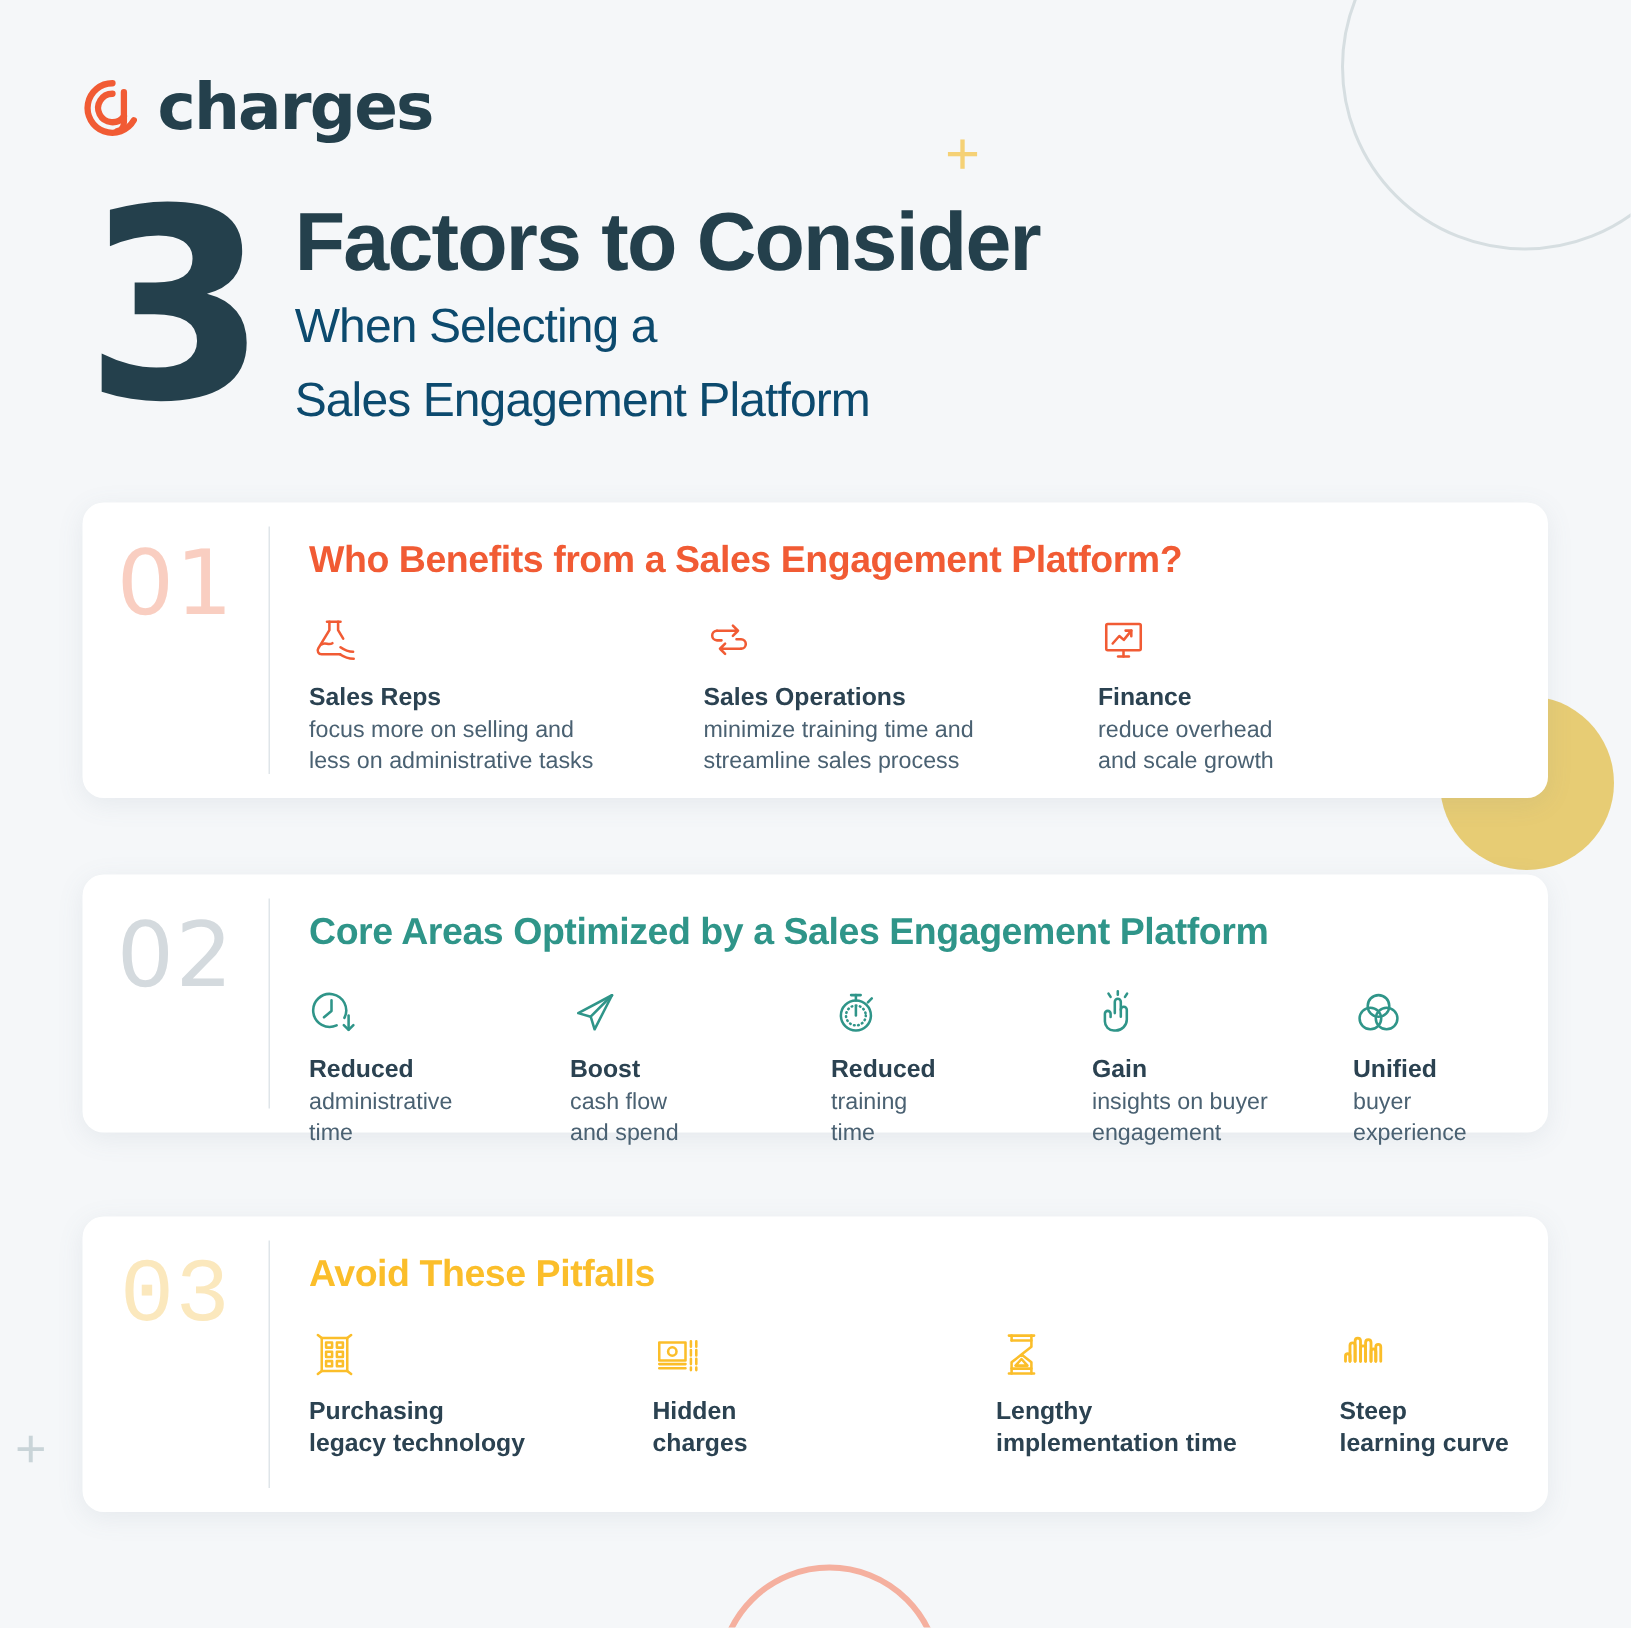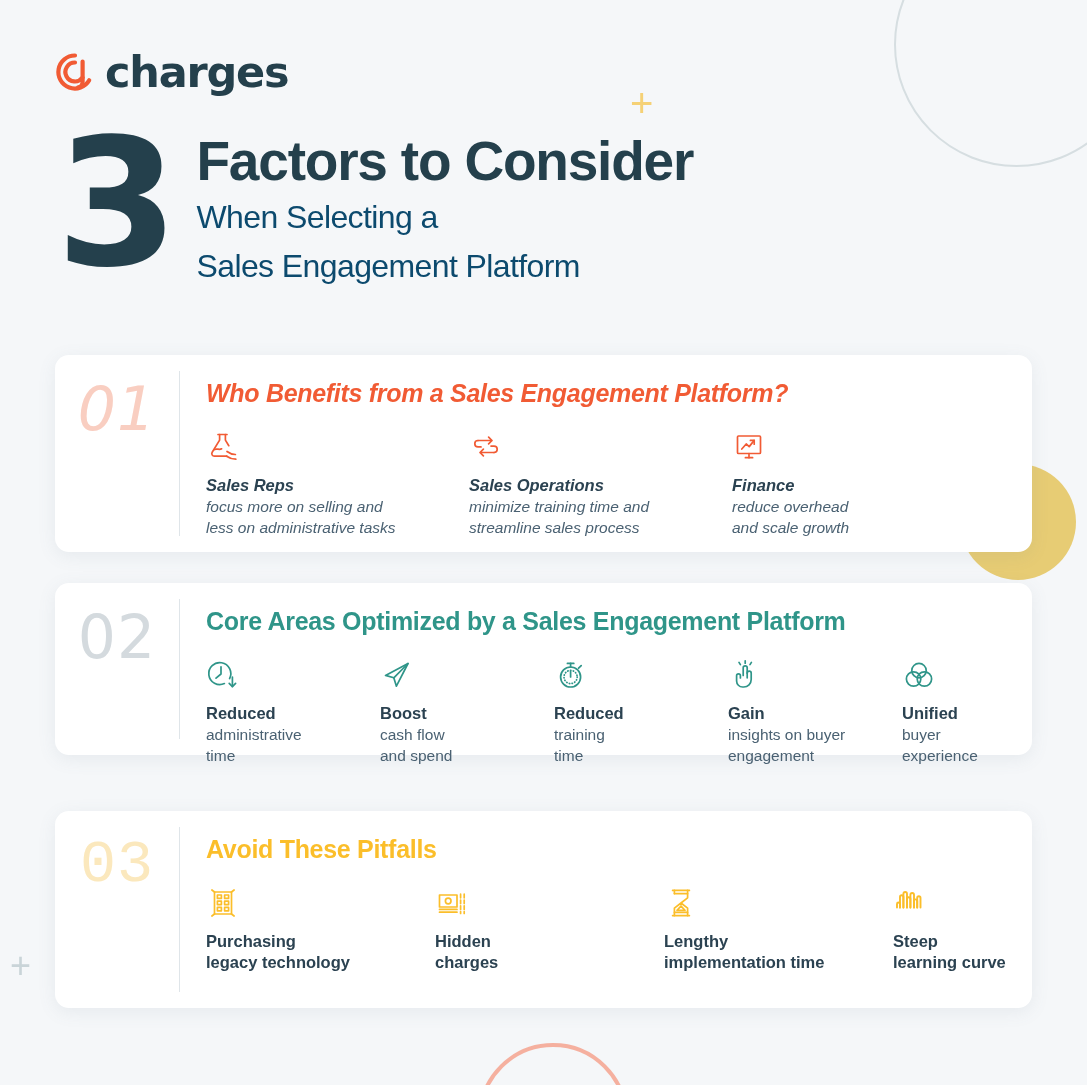--- a/index.html
+++ b/index.html
@@ -133,21 +133,21 @@
   
   .card {
     position: absolute;
     left: 55px;
     width: 977px;
     background: #ffffff;
     border-radius: 14px;
     box-shadow: 0 4px 18px rgba(100,120,135,0.10);
     display: flex;
   }
-  #card-1 { top: 355px; height: 197px; font-style: italic; }
+  #card-1 { top: 335px; height: 197px; }
   #card-2 { top: 583px; height: 172px; }
   #card-3 { top: 811px; height: 197px; }
 
   .card-num {
     width: 124px;
     flex: 0 0 124px;
     display: flex;
     justify-content: center;
     padding-top: 24px;
   }

